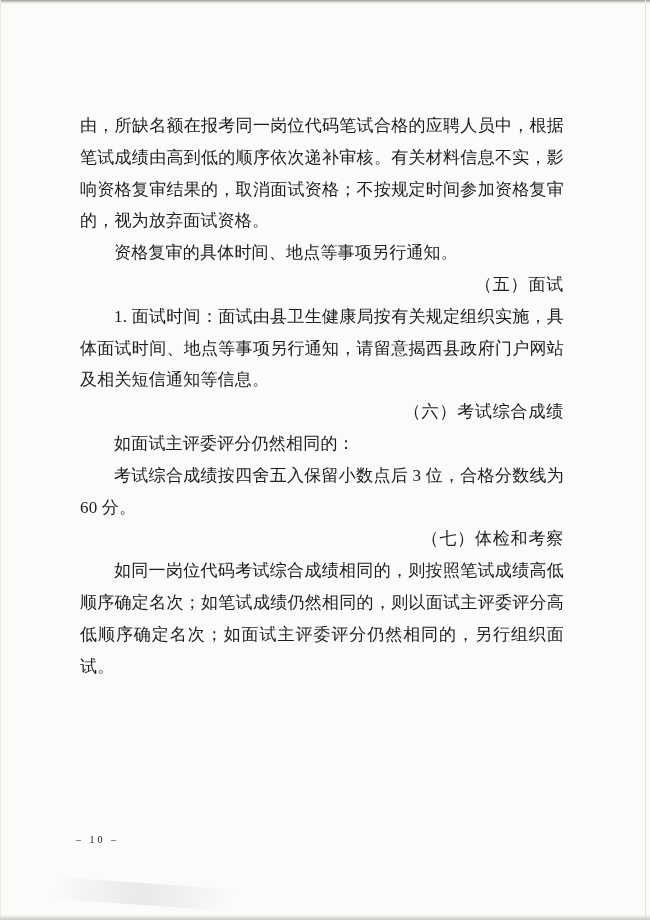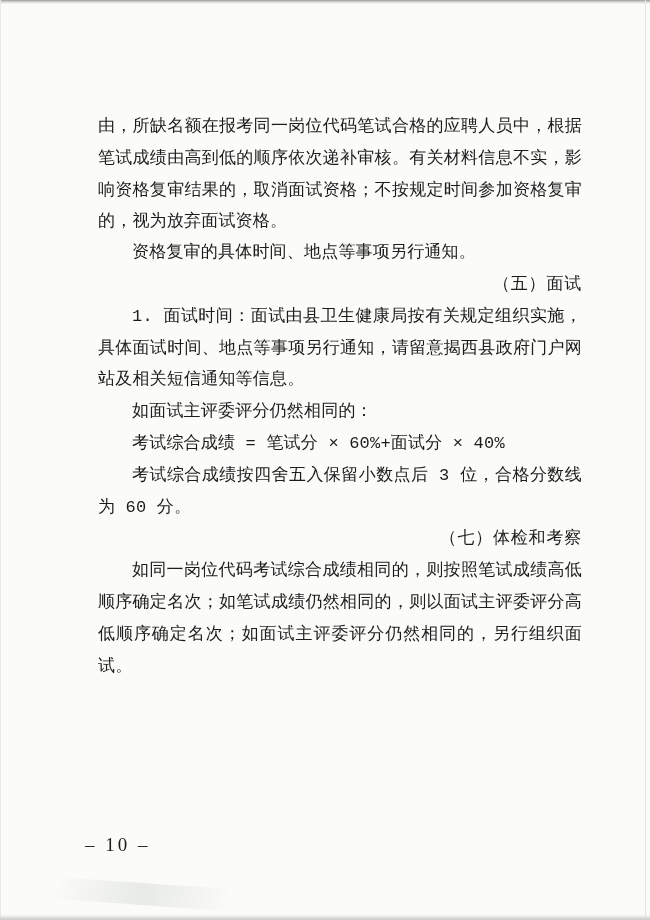--- a/index.html
+++ b/index.html
@@ -33,68 +33,67 @@
   }
   .crease {
     position: absolute; left: 12px; top: 884px; width: 290px; height: 22px;
     background: linear-gradient(100deg, rgba(255,255,255,0) 15%, #e7eae7 45%, rgba(255,255,255,0) 75%);
     transform: rotate(4deg);
     pointer-events: none;
   }
   
   .text-block {
     position: absolute;
-    left: 98px;
+    left: 80px;
     top: 110px;
     width: 484px;
     color: var(--ink, #1c1c1c);
     font-size: 17px;
     line-height: 31.8px;
     text-align: justify;
     text-justify: inter-character;
     letter-spacing: 0.2px;
   }
   .para {
     margin: 0;
     word-break: break-all;
   }
   .para.indent {
     text-indent: 34px;
-    font-family: Liberation Mono, monospace;
   }
   .para.heading {
     text-align: right;
     letter-spacing: 0.8px;
   }
   .footer {
     position: absolute;
-    left: 85px;
+    left: 76px;
     top: 834px;
     color: var(--ink, #1c1c1c);
-    font-size: 19px;
+    font-size: 10px;
     letter-spacing: 3px;
     font-family: "Liberation Serif", "DejaVu Serif", serif;
   }
 </style>
 </head>
 <body>
 
 <div class="scan-page">
   <div class="edge-top"></div>
   <div class="edge-left"></div>
   <div class="edge-right"></div>
   <div class="crease"></div>
   <div class="edge-bottom"></div>
 
   <div class="text-block">
       <p class="para body">由，所缺名额在报考同一岗位代码笔试合格的应聘人员中，根据笔试成绩由高到低的顺序依次递补审核。有关材料信息不实，影响资格复审结果的，取消面试资格；不按规定时间参加资格复审的，视为放弃面试资格。</p>
       <p class="para body indent">资格复审的具体时间、地点等事项另行通知。</p>
       <p class="para heading indent">（五）面试</p>
       <p class="para body indent">1. 面试时间：面试由县卫生健康局按有关规定组织实施，具体面试时间、地点等事项另行通知，请留意揭西县政府门户网站及相关短信通知等信息。</p>
+      <p class="para heading indent">（六）考试综合成绩</p>
       <p class="para body indent">如面试主评委评分仍然相同的：</p>
-      <p class="para body indent">考试综合成绩 = 笔试分 × 60%+面试分 × 40%</p>
       <p class="para body indent">考试综合成绩按四舍五入保留小数点后 3 位，合格分数线为 60 分。</p>
       <p class="para heading indent">（七）体检和考察</p>
       <p class="para body indent">如同一岗位代码考试综合成绩相同的，则按照笔试成绩高低顺序确定名次；如笔试成绩仍然相同的，则以面试主评委评分高低顺序确定名次；如面试主评委评分仍然相同的，另行组织面试。</p>
     </div>
 
   <div class="footer">– 10 –</div>
 </div>
 
 </body></html>

